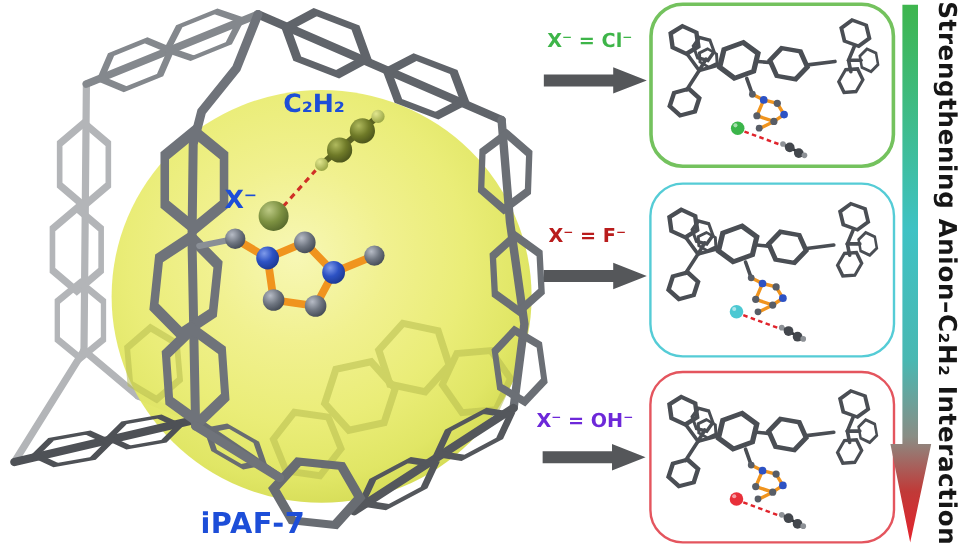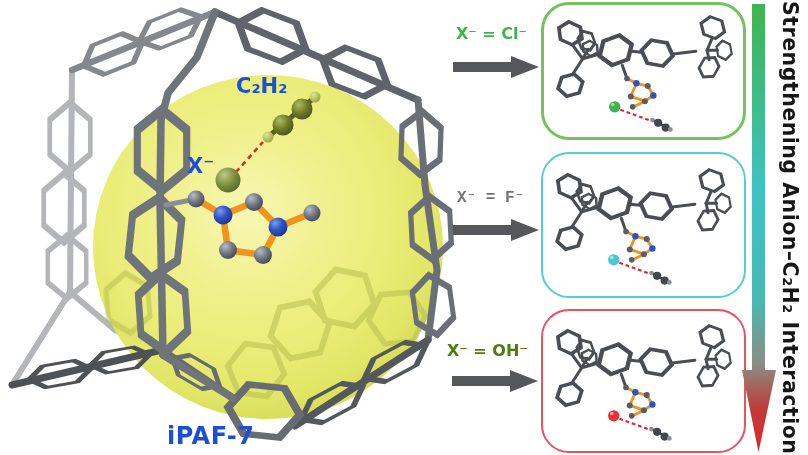--- a/index.html
+++ b/index.html
@@ -233,26 +233,26 @@
 
   <div class="abs lbl gas-label">C₂H₂</div>
   <div class="abs lbl anion-label">X⁻</div>
   <div class="abs lbl cage-label">iPAF-7</div>
 
   <div class="rxn-label" style="left: 456px; top: 24px; color: rgb(62, 181, 73);">X⁻ = Cl⁻</div>
   <svg class="rxn-arrow" style="left:453px;top:55px;" width="88" height="24" viewBox="0 0 88 24">
     <polygon points="0,7 58,7 58,1 86,12 58,23 58,17 0,17" fill="#55575a"></polygon>
   </svg>
 
-  <div class="rxn-label" style="left: 457px; top: 187px; color: #737373; font-family: Liberation Mono, monospace;">X⁻ = F⁻</div>
+  <div class="rxn-label" style="left: 457px; top: 187px; color: #b91c1c;">X⁻ = F⁻</div>
   <svg class="rxn-arrow" style="left:453px;top:218px;" width="88" height="24" viewBox="0 0 88 24">
     <polygon points="0,7 58,7 58,1 86,12 58,23 58,17 0,17" fill="#55575a"></polygon>
   </svg>
 
-  <div class="rxn-label" style="left: 447px; top: 341px; color: #4d7c0f;">X⁻ = OH⁻</div>
+  <div class="rxn-label" style="left: 447px; top: 341px; color: #6d28d9;">X⁻ = OH⁻</div>
   <svg class="rxn-arrow" style="left:452px;top:369px;" width="88" height="24" viewBox="0 0 88 24">
     <polygon points="0,7 58,7 58,1 86,12 58,23 58,17 0,17" fill="#55575a"></polygon>
   </svg>
 
   <div class="panel panel-1" style="border-color: rgb(116, 194, 94);">
     <svg class="pmol-svg" width="199" height="132" viewBox="0 0 205 140" style="--anion: #3bb54a;">
       <use href="#pmol" width="205" height="140"></use>
     </svg>
   </div>
 

